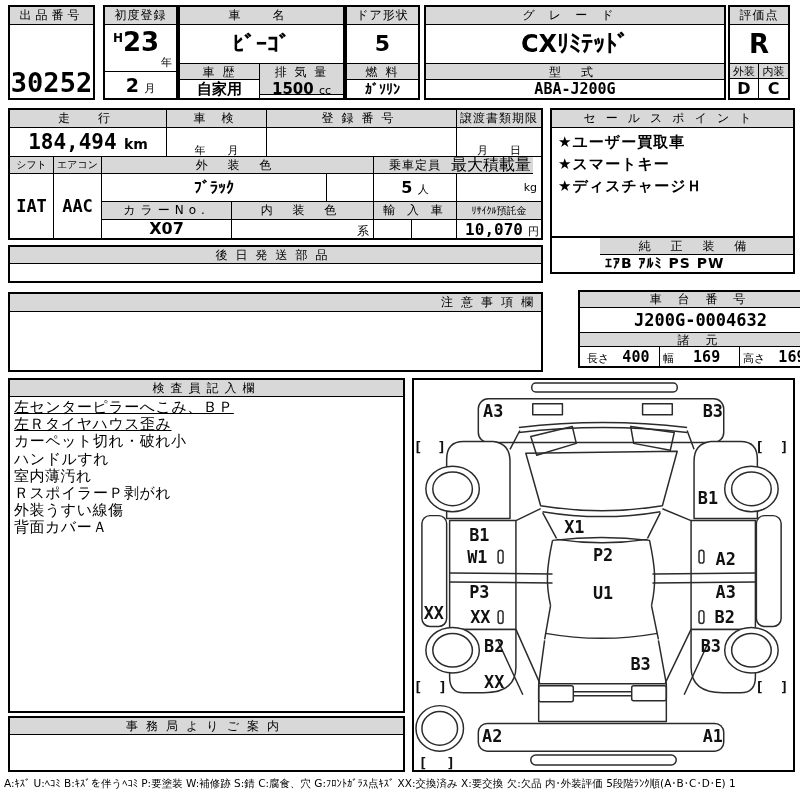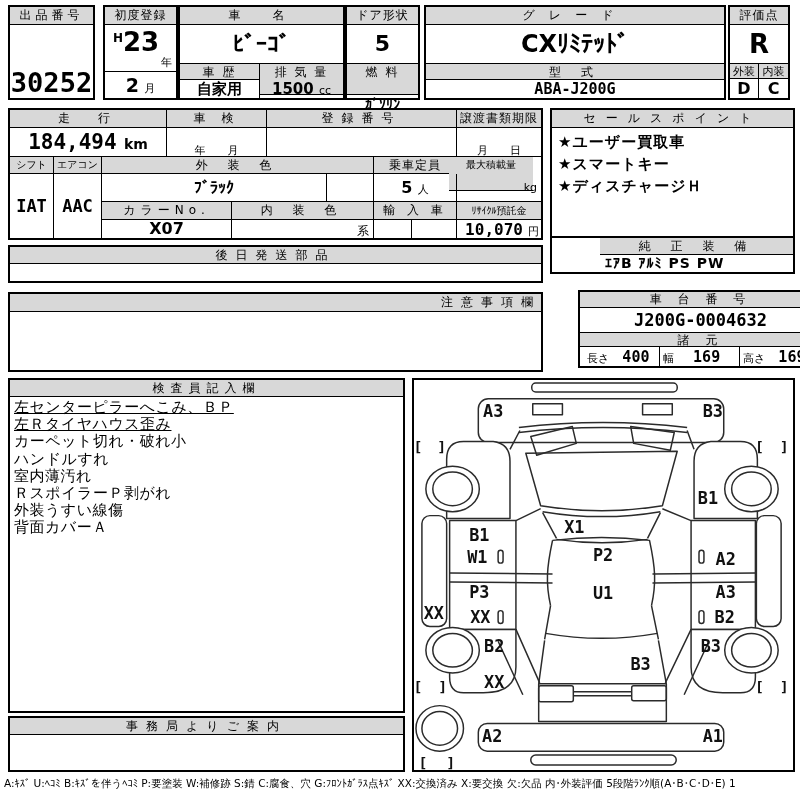--- a/index.html
+++ b/index.html
@@ -57,21 +57,21 @@
     <div class="cell val br" style="left:0;top:73px;width:80px;height:18px;font-size:15px;line-height:18px;">自家用</div>
     <div class="cell val" style="left:80px;top:73px;width:83px;height:18px;font-size:15px;line-height:18px;">
       <span>1500</span>
       <span class="unit">cc</span>
     </div>
   </div>
 
   <div class="box" style="left:345px;top:5px;width:75px;height:95px;">
     <div class="hdr" style="height:18px;letter-spacing:1px;">ドア形状</div>
     <div class="val" style="height:38px;font-size:22px;line-height:38px;">5</div>
-    <div class="hdr bt" style="height:32px;line-height:16px;letter-spacing:2px;">燃 料</div>
+    <div class="hdr bt" style="height:17px;line-height:16px;letter-spacing:2px;">燃 料</div>
     <div class="val" style="height:18px;font-size:14px;line-height:18px;">ｶﾞｿﾘﾝ</div>
   </div>
 
   <div class="box" style="left:424px;top:5px;width:302px;height:95px;">
     <div class="hdr" style="height:18px;letter-spacing:14px;">グレード</div>
     <div class="val" style="height:38px;font-size:24px;line-height:38px;">CXﾘﾐﾃｯﾄﾞ</div>
     <div class="hdr bt" style="height:17px;line-height:16px;letter-spacing:8px;">型 式</div>
     <div class="val mono" style="height:18px;font-size:15px;line-height:18px;">ABA-J200G</div>
   </div>
 
@@ -110,21 +110,21 @@
 
     <div class="cell hdr br" style="left:92px;top:92px;width:130px;height:18px;line-height:17px;letter-spacing:5px;">カラーNo.</div>
     <div class="cell hdr br" style="left:222px;top:92px;width:142px;height:18px;line-height:17px;letter-spacing:8px;">内 装 色</div>
     <div class="cell val br" style="left:92px;top:110px;width:130px;height:18px;font-size:16px;line-height:18px;">X07</div>
     <div class="cell br" style="left:222px;top:110px;width:142px;height:18px;text-align:right;">
       <span></span>
       <span style="font-size:12px;line-height:18px;padding-right:4px;">系</span>
     </div>
 
     <div class="cell hdr br" style="left:364px;top:47px;width:83px;height:17px;line-height:16px;letter-spacing:1px;">乗車定員</div>
-    <div class="cell hdr" style="left:439px;top:47px;width:84px;height:34px;line-height:16px;letter-spacing:0;font-size:10px;">最大積載量</div>
+    <div class="cell hdr" style="left:439px;top:47px;width:84px;height:17px;line-height:16px;letter-spacing:0;font-size:16px;">最大積載量</div>
     <div class="cell val br bb" style="left:364px;top:64px;width:83px;height:28px;font-size:16px;line-height:28px;">
       <span>5</span>
       <span class="unit">人</span>
     </div>
     <div class="cell bb" style="left:447px;top:64px;width:84px;height:28px;text-align:right;">
       <span class="unit" style="line-height:28px;padding-right:4px;">kg</span>
     </div>
 
     <div class="cell hdr br" style="left:364px;top:92px;width:83px;height:18px;line-height:17px;letter-spacing:4px;">輸 入 車</div>
     <div class="cell hdr" style="left:447px;top:92px;width:84px;height:18px;line-height:17px;letter-spacing:0;font-size:10px;">ﾘｻｲｸﾙ預託金</div>

